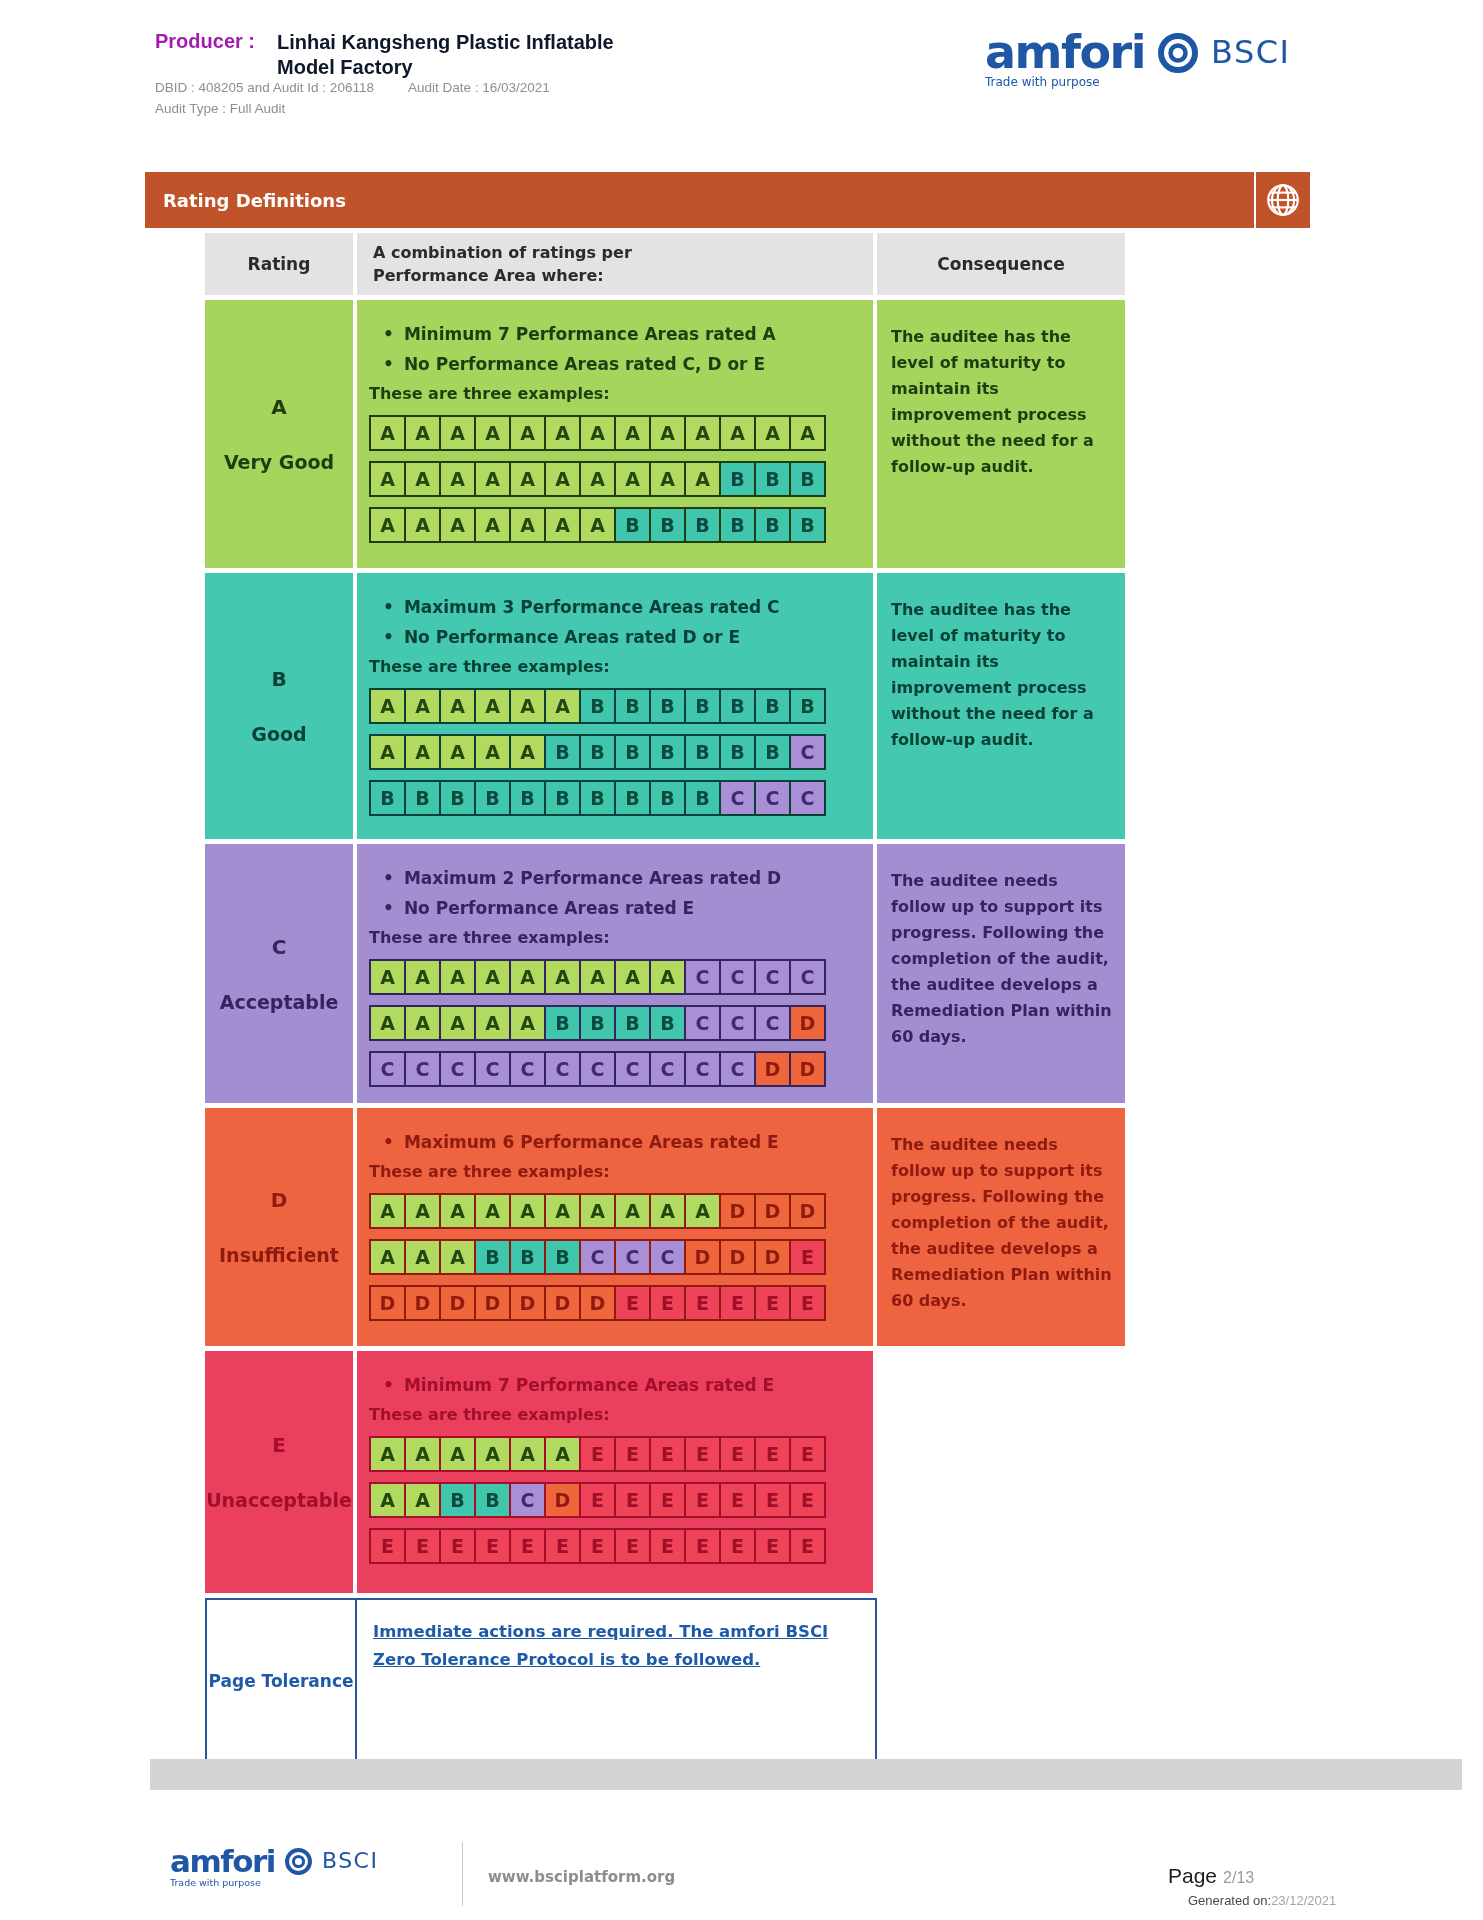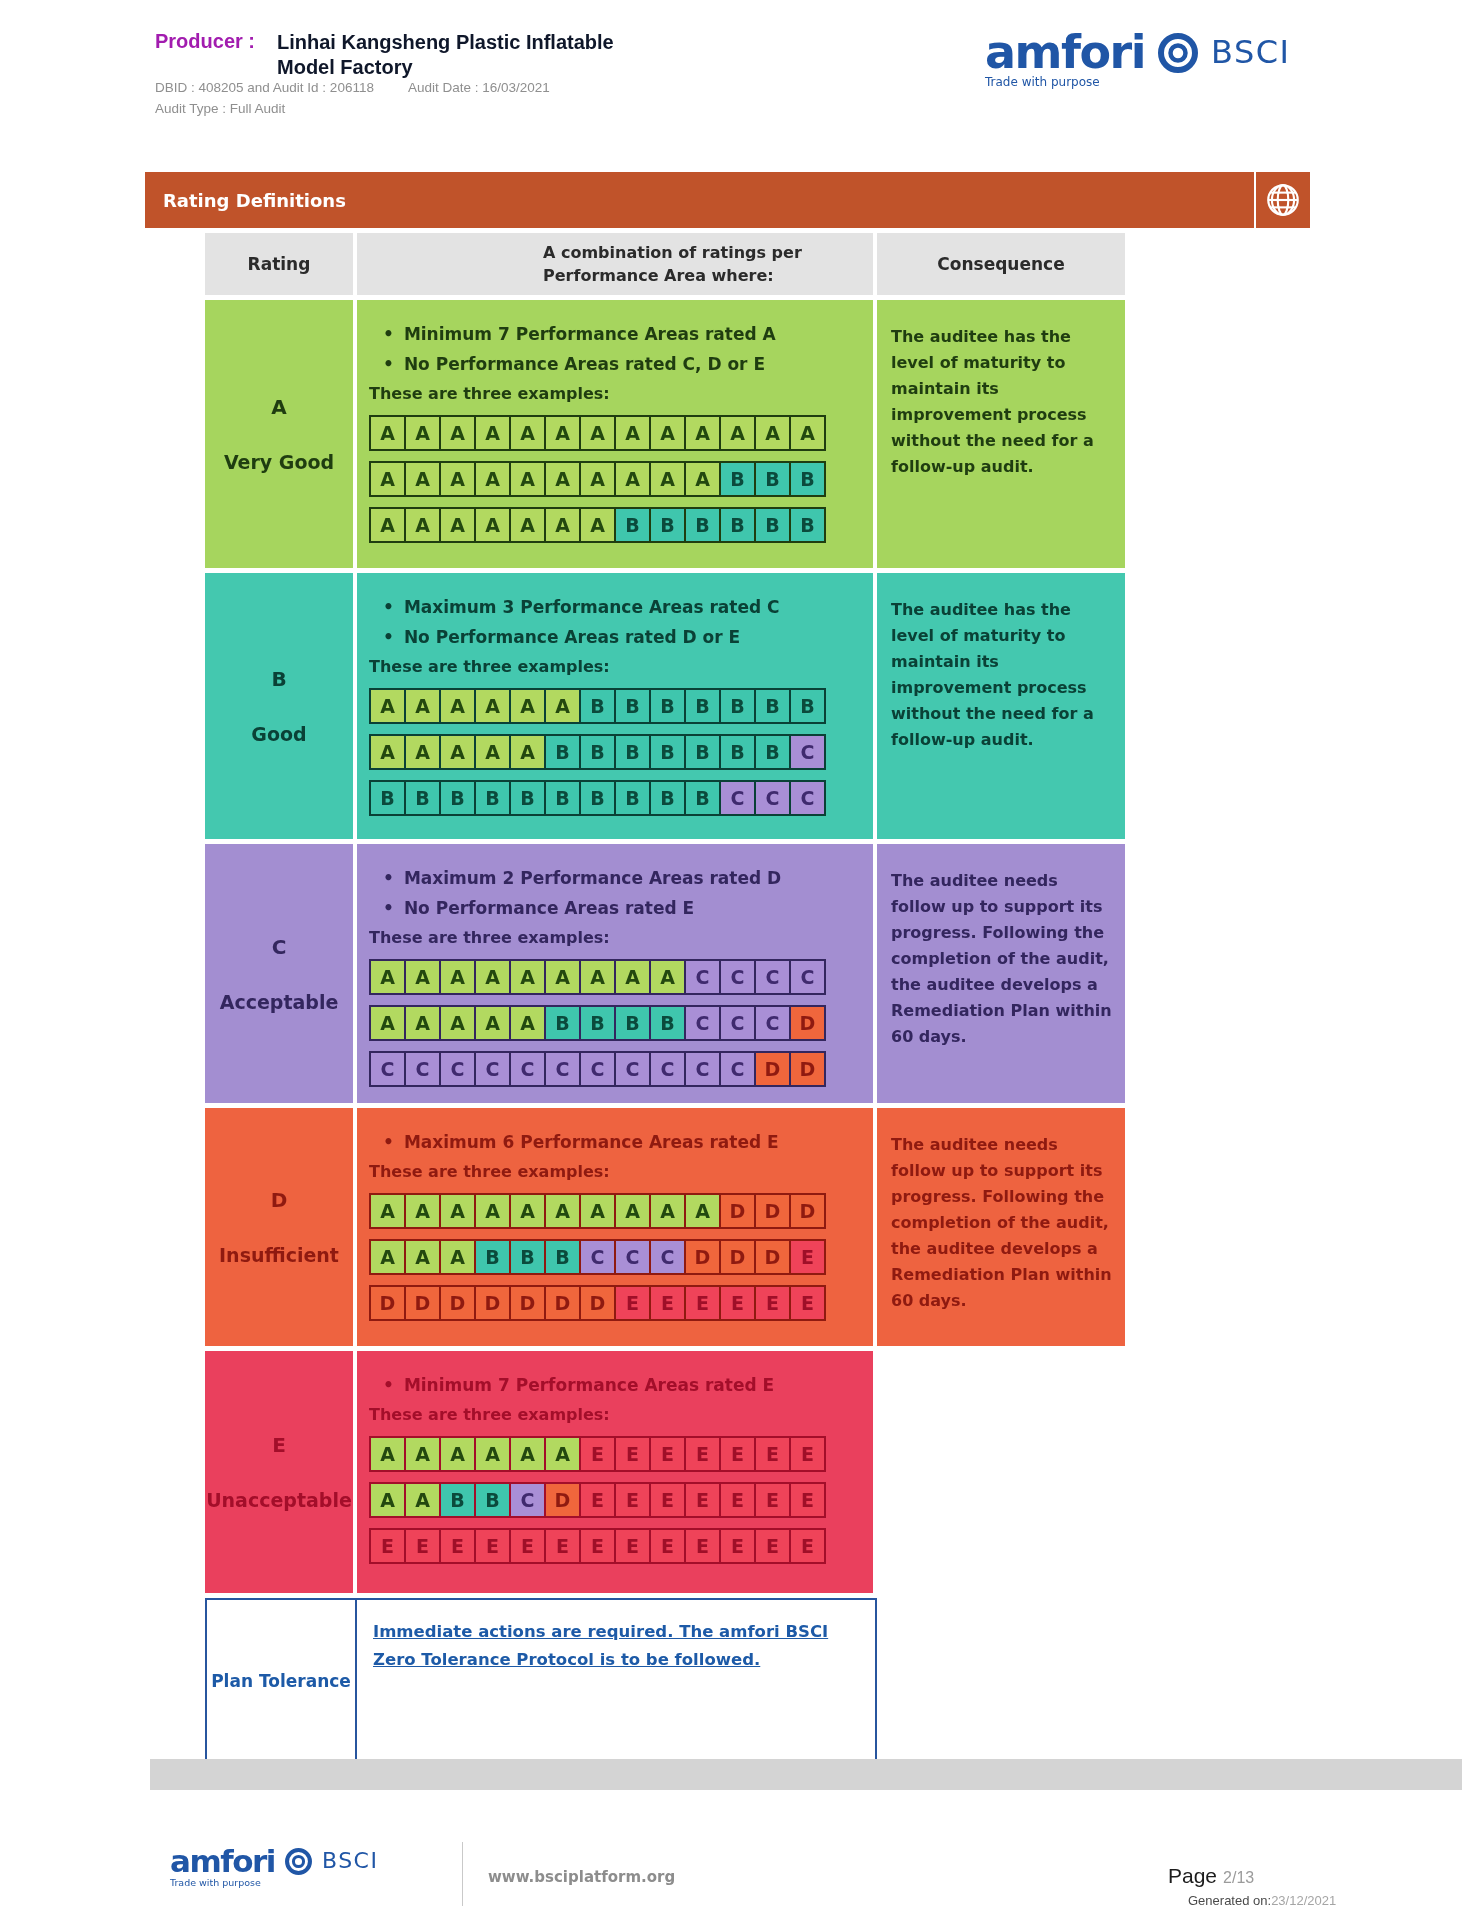--- a/index.html
+++ b/index.html
@@ -34,21 +34,21 @@
                 font-family:"DejaVu Sans",sans-serif;}
   .globe-box{margin-left:auto;width:54px;height:100%;border-left:2px solid #ffffff;
              display:flex;align-items:center;justify-content:center;}
 
   
   .rating-table{left:205px;top:233px;width:920px;}
   .t-row{display:grid;grid-template-columns:148px 516px 248px;column-gap:4px;margin-bottom:5px;}
   .hcell{min-height:62px;display:flex;align-items:center;color:#2b2b2b;
          font-family:"DejaVu Sans",sans-serif;font-weight:bold;}
   .hcell-rating,.hcell-consequence{justify-content:center;font-size:17px;}
-  .hcell-combo{padding-left:8px;font-size:16px;line-height:23px;justify-content:flex-end;}
+  .hcell-combo{padding-left:16px;font-size:16px;line-height:23px;}
   .hcell-combo span{display:block;max-width:330px;}
 
   .cell{box-sizing:border-box;}
   .rating-cell{display:flex;flex-direction:column;align-items:center;justify-content:center;
                gap:32px;font-family:"DejaVu Sans",sans-serif;font-weight:bold;}
   .grade{font-size:20px;}
   .grade-label{font-size:19px;}
   .combo-cell{padding:24px 10px 6px 12px;font-family:"DejaVu Sans",sans-serif;font-weight:bold;}
   .bullet-item{display:flex;gap:10px;font-size:17px;margin:0 0 10px 14px;}
   .examples-label{font-size:16px;margin:2px 0 12px 0;}
@@ -462,21 +462,21 @@
               <div class="cbox" style="background: rgb(239, 67, 89); color: rgb(159, 15, 40); border-color: rgb(163, 14, 42);">E</div>
               <div class="cbox" style="background: rgb(239, 67, 89); color: rgb(159, 15, 40); border-color: rgb(163, 14, 42);">E</div>
               <div class="cbox" style="background: rgb(239, 67, 89); color: rgb(159, 15, 40); border-color: rgb(163, 14, 42);">E</div>
               <div class="cbox" style="background: rgb(239, 67, 89); color: rgb(159, 15, 40); border-color: rgb(163, 14, 42);">E</div>
             </div>
           </div>
     </div>
   </div>
       <div class="t-row zt-row">
     <div class="zt-cell zt-rating" style="border-color: rgb(39, 85, 158); color: rgb(29, 90, 167);">
-      <span>Plan Tolerance</span>
+      <span>Page Tolerance</span>
     </div>
     <div class="zt-cell zt-consequence" style="border-color: rgb(39, 85, 158); color: rgb(29, 90, 167); text-decoration: underline;">Immediate actions are required. The amfori BSCI Zero Tolerance Protocol is to be followed.</div>
   </div>
     </div>
 </div>
 
 <div class="abs shadow-bar"></div>
 
 <div class="abs logo logo-footer">
   <div class="amfori-block">

